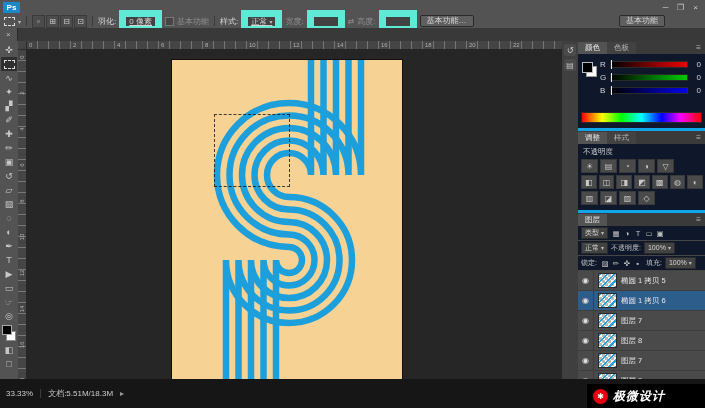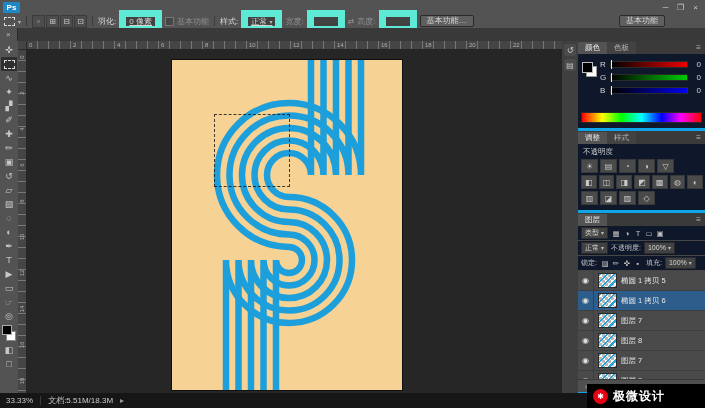--- a/index.html
+++ b/index.html
@@ -108,26 +108,26 @@
   .eye-cell{width:15px;height:19px;line-height:19px;text-align:center;border-right:1px solid #3e3e3e;color:#e0e0e0;font-size:8px;}
   .thumb{width:17px;height:13px;margin:0 4px;border:1px solid #2a2a2a;background-color:#fff;
          background-image:repeating-linear-gradient(135deg,rgba(28,159,219,.95) 0 2px,transparent 2px 5px),
            linear-gradient(45deg,#b9b9b9 25%,transparent 25% 75%,#b9b9b9 75%),
            linear-gradient(45deg,#b9b9b9 25%,transparent 25% 75%,#b9b9b9 75%);
          background-size:100% 100%,6px 6px,6px 6px;background-position:0 0,0 0,3px 3px;}
   .layer-name{font-size:7.5px;color:#e6e6e6;white-space:nowrap;}
   .layers-bottom{height:12px;border-top:1px solid #3a3a3a;display:flex;align-items:center;gap:4px;padding:0 5px;background:#4f4f4f;}
 
   
-  .statusbar{position:absolute;left:0;right:0;bottom:0;height:15px;background:#161616;display:flex;align-items:center;gap:7px;padding-left:6px;color:#cccccc;}
+  .statusbar{position:absolute;left:0;right:0;bottom:0;height:29px;background:#161616;display:flex;align-items:center;gap:7px;padding-left:6px;color:#cccccc;}
   .zoom-field{border-right:1px solid #3a3a3a;padding-right:7px;}
   .status-caret{color:#9a9a9a;}
   .watermark{position:absolute;right:0;bottom:0;width:112px;height:24px;background:#000;display:flex;align-items:center;gap:5px;padding-left:6px;z-index:10;}
   .wm-logo{width:15px;height:15px;border-radius:50%;background:#e60012;color:#fff;display:flex;align-items:center;justify-content:center;font-size:8px;flex:0 0 15px;}
-  .wm-text{color:#fff;font-size:12px;font-weight:bold;letter-spacing:1px;white-space:nowrap;}
+  .wm-text{color:#fff;font-size:12px;font-weight:bold;letter-spacing:1px;white-space:nowrap;font-style:italic;}
 </style>
 </head>
 <body>
 
 <div class="app">
 
   <div class="menubar">
     <div class="ps-logo">Ps</div>
     <div class="win-controls" id="win-controls">
         <span class="win-btn">─</span>

